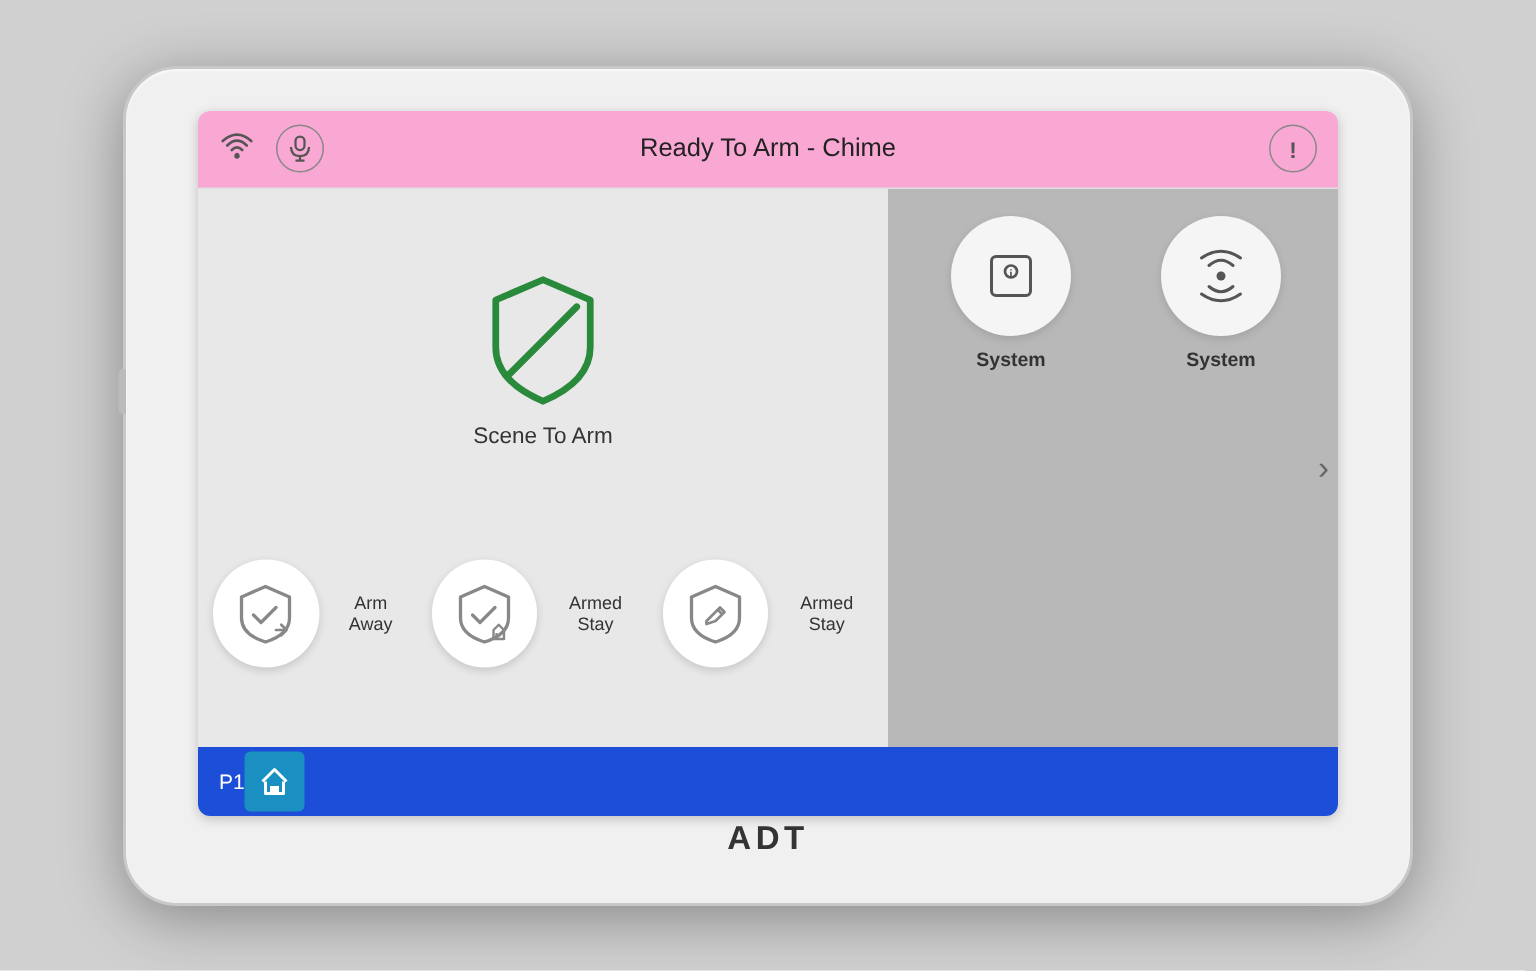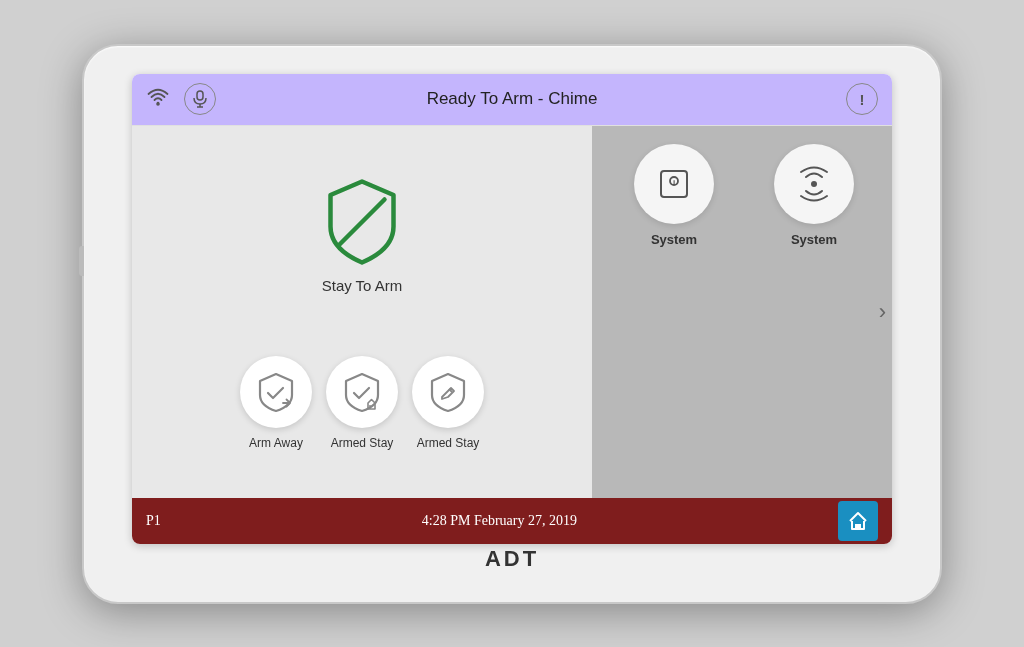--- a/index.html
+++ b/index.html
@@ -53,21 +53,21 @@
       border-radius: 8px;
       overflow: hidden;
       display: flex;
       flex-direction: column;
       box-shadow: 0 2px 8px rgba(0,0,0,0.2);
       margin-bottom: 30px;
     }
 
     
     .header-bar {
-      background: #c4b5fd;
+      background: #f9a8d4;
       height: 52px;
       display: flex;
       align-items: center;
       padding: 0 14px;
       border-bottom: 1px solid #e0e0e0;
       flex-shrink: 0;
     }
 
     .header-left {
       display: flex;
@@ -146,21 +146,20 @@
     }
 
     .arm-buttons-row {
       display: flex;
       gap: 14px;
       align-items: flex-end;
     }
 
     .arm-button {
       display: flex;
-      flex-direction: column;
       align-items: center;
       gap: 8px;
       cursor: pointer;
     }
 
     .arm-button-circle {
       width: 72px;
       height: 72px;
       border-radius: 50%;
       background: #fff;
@@ -223,28 +222,27 @@
       right: 6px;
       top: 50%;
       transform: translateY(-50%);
       font-size: 22px;
       color: #666;
       font-weight: 300;
     }
 
     
     .footer-bar {
-      background: #7f1d1d;
+      background: #1d4ed8;
       height: 46px;
       display: flex;
       align-items: center;
       padding: 0 14px;
       flex-shrink: 0;
       position: relative;
-      font-family: Liberation Serif, serif;
     }
 
     .footer-p1 {
       color: #fff;
       font-size: 14px;
       font-weight: 500;
     }
 
     .footer-time {
       flex: 1;
@@ -313,21 +311,21 @@
 
     <div class="main-content">
 
       <div class="left-panel">
         <div class="arm-status-area">
 
           <svg class="shield-icon-large" viewBox="0 0 90 100">
             <path d="M45 5 L80 20 L80 55 Q80 80 45 95 Q10 80 10 55 L10 20 Z" fill="none" stroke="#2a8a3c" stroke-width="5" stroke-linejoin="round"></path>
             <line x1="20" y1="75" x2="70" y2="25" stroke="#2a8a3c" stroke-width="5" stroke-linecap="round"></line>
           </svg>
-          <div class="ready-to-arm-label">Stay To Arm</div>
+          <div class="ready-to-arm-label">Scene To Arm</div>
         </div>
 
         <div class="arm-buttons-row">
 
           <div class="arm-button">
             <div class="arm-button-circle">
               <svg width="42" height="42" viewBox="0 0 42 42">
                 <path d="M21 3 L37 10 L37 24 Q37 35 21 40 Q5 35 5 24 L5 10 Z" fill="none" stroke="#888" stroke-width="2.2" stroke-linejoin="round"></path>
                 <path d="M13 22 L18 27 L28 17" stroke="#888" stroke-width="2.2" fill="none" stroke-linecap="round" stroke-linejoin="round"></path>
                 <path d="M28 32 L35 32 M31.5 28.5 L35 32 L31.5 35.5" stroke="#888" stroke-width="1.8" fill="none" stroke-linecap="round" stroke-linejoin="round"></path>
@@ -396,21 +394,20 @@
 
         </div>
 
         <div class="chevron-right">›</div>
       </div>
 
     </div>
 
     <div class="footer-bar">
       <span class="footer-p1">P1</span>
-      <span class="footer-time">4:28 PM February 27, 2019</span>
       <div class="footer-home-btn">
         <svg width="22" height="20" viewBox="0 0 22 20">
           <path d="M3 10 L11 2 L19 10" fill="none" stroke="#fff" stroke-width="2" stroke-linejoin="round"></path>
           <path d="M5 10 L5 18 L17 18 L17 10" fill="none" stroke="#fff" stroke-width="2" stroke-linejoin="round"></path>
           <rect x="8" y="13" width="6" height="5" fill="#fff"></rect>
         </svg>
       </div>
     </div>
 
   </div>

